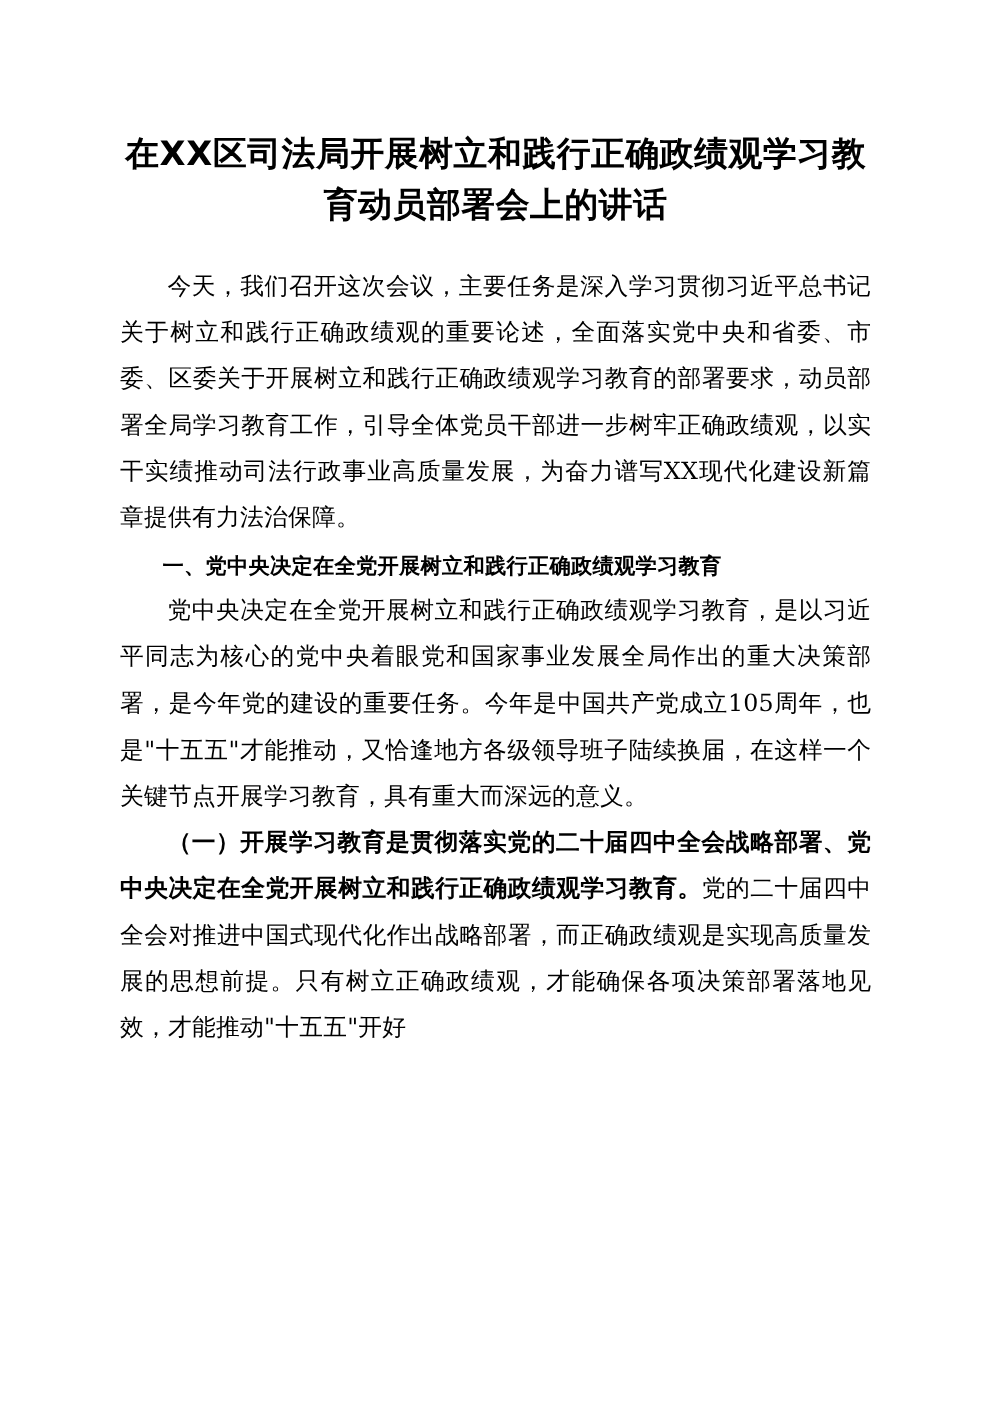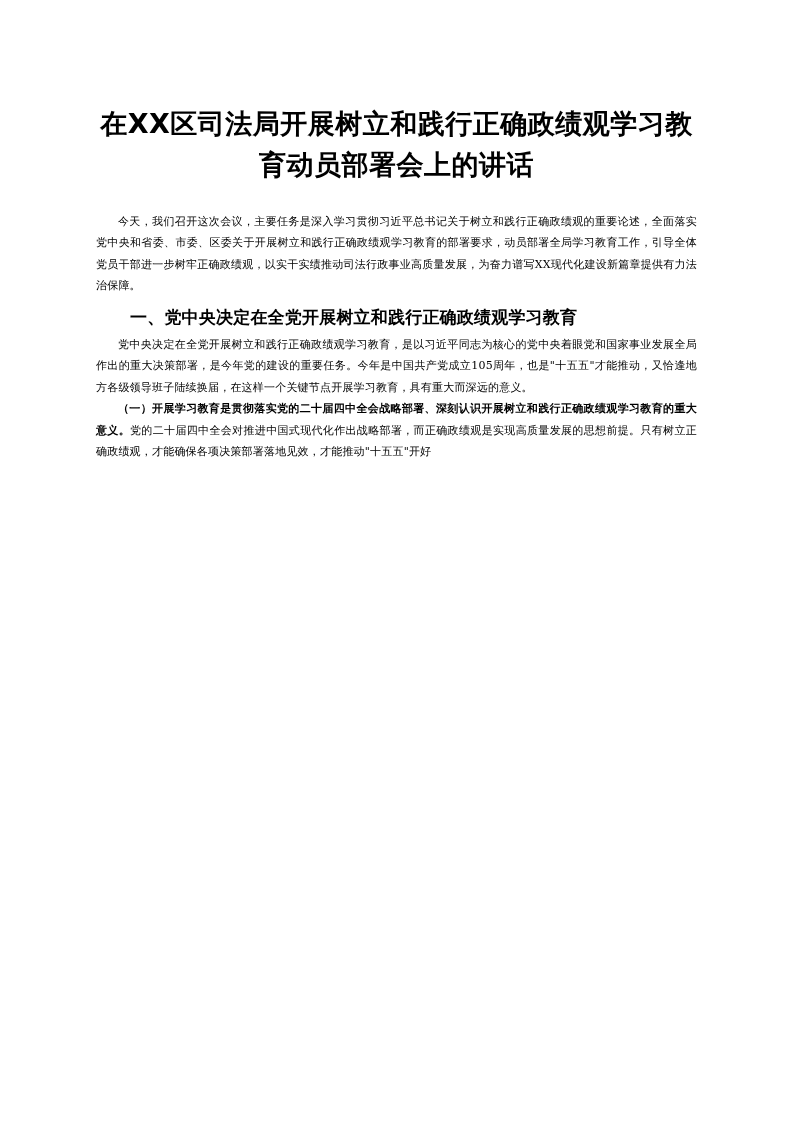--- a/index.html
+++ b/index.html
@@ -32,21 +32,21 @@
     margin: 8px 0 26px 0;
   }
   .salutation {
     font-size: 17px;
     line-height: 1.95;
     margin: 0 0 4px 0;
     text-align: justify;
     text-justify: inter-ideograph;
   }
   p.body-text {
-    font-size: 11px;
+    font-size: 19px;
     line-height: 1.95;
     margin: 0;
     text-align: justify;
     text-justify: inter-ideograph;
     text-indent: 2em;
     letter-spacing: 0.2px;
   }
   p.heading-1 {
     font-family: "DejaVu Sans", "Liberation Sans", sans-serif;
     font-weight: bold;
@@ -70,15 +70,15 @@
 
   <h1 class="doc-title">在XX区司法局开展树立和践行正确政绩观学习教育动员部署会上的讲话</h1>
 
 
   <p class="body-text">今天，我们召开这次会议，主要任务是深入学习贯彻习近平总书记关于树立和践行正确政绩观的重要论述，全面落实党中央和省委、市委、区委关于开展树立和践行正确政绩观学习教育的部署要求，动员部署全局学习教育工作，引导全体党员干部进一步树牢正确政绩观，以实干实绩推动司法行政事业高质量发展，为奋力谱写XX现代化建设新篇章提供有力法治保障。</p>
 
   <p class="heading-1">一、党中央决定在全党开展树立和践行正确政绩观学习教育</p>
 
   <p class="body-text">党中央决定在全党开展树立和践行正确政绩观学习教育，是以习近平同志为核心的党中央着眼党和国家事业发展全局作出的重大决策部署，是今年党的建设的重要任务。今年是中国共产党成立105周年，也是"十五五"才能推动，又恰逢地方各级领导班子陆续换届，在这样一个关键节点开展学习教育，具有重大而深远的意义。</p>
 
-  <p class="body-text"><span class="strong-lead">（一）开展学习教育是贯彻落实党的二十届四中全会战略部署、深刻认识开展树立和践行正确政绩观学习教育的重大意义。</span><span>党的二十届四中全会对推进中国式现代化作出战略部署，而正确政绩观是实现高质量发展的思想前提。只有树立正确政绩观，才能确保各项决策部署落地见效，才能推动"十五五"开好</span></p>
+  <p class="body-text"><span class="strong-lead">（一）开展学习教育是贯彻落实党的二十届四中全会战略部署、党中央决定在全党开展树立和践行正确政绩观学习教育。</span><span>党的二十届四中全会对推进中国式现代化作出战略部署，而正确政绩观是实现高质量发展的思想前提。只有树立正确政绩观，才能确保各项决策部署落地见效，才能推动"十五五"开好</span></p>
 
 </div>
 
 </body></html>

